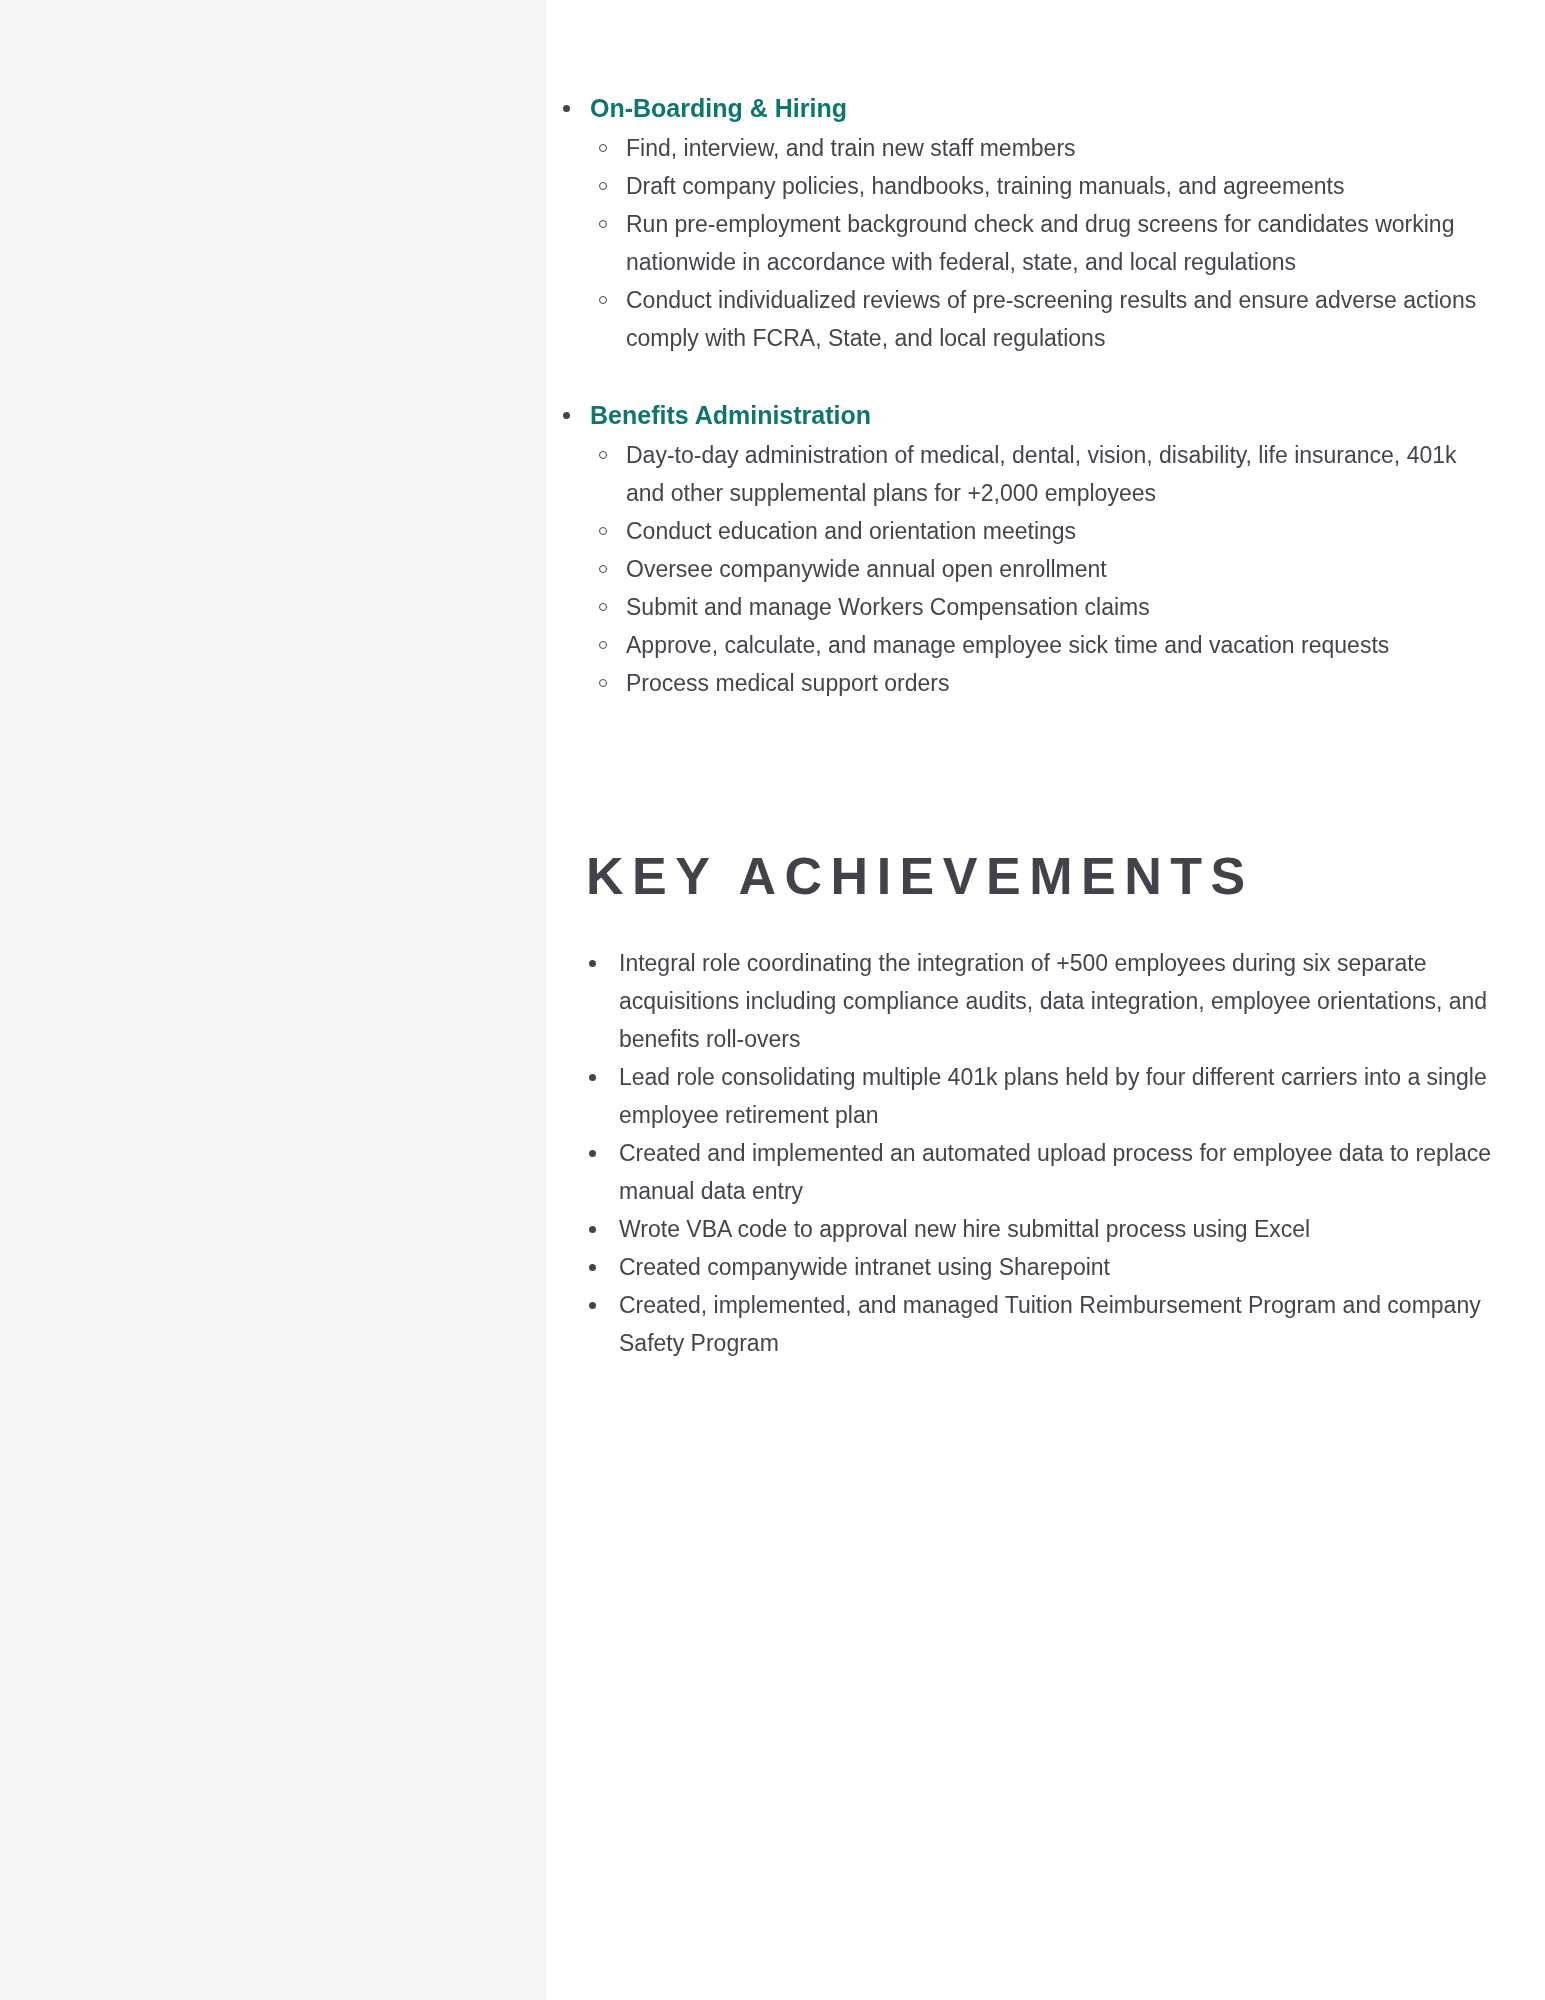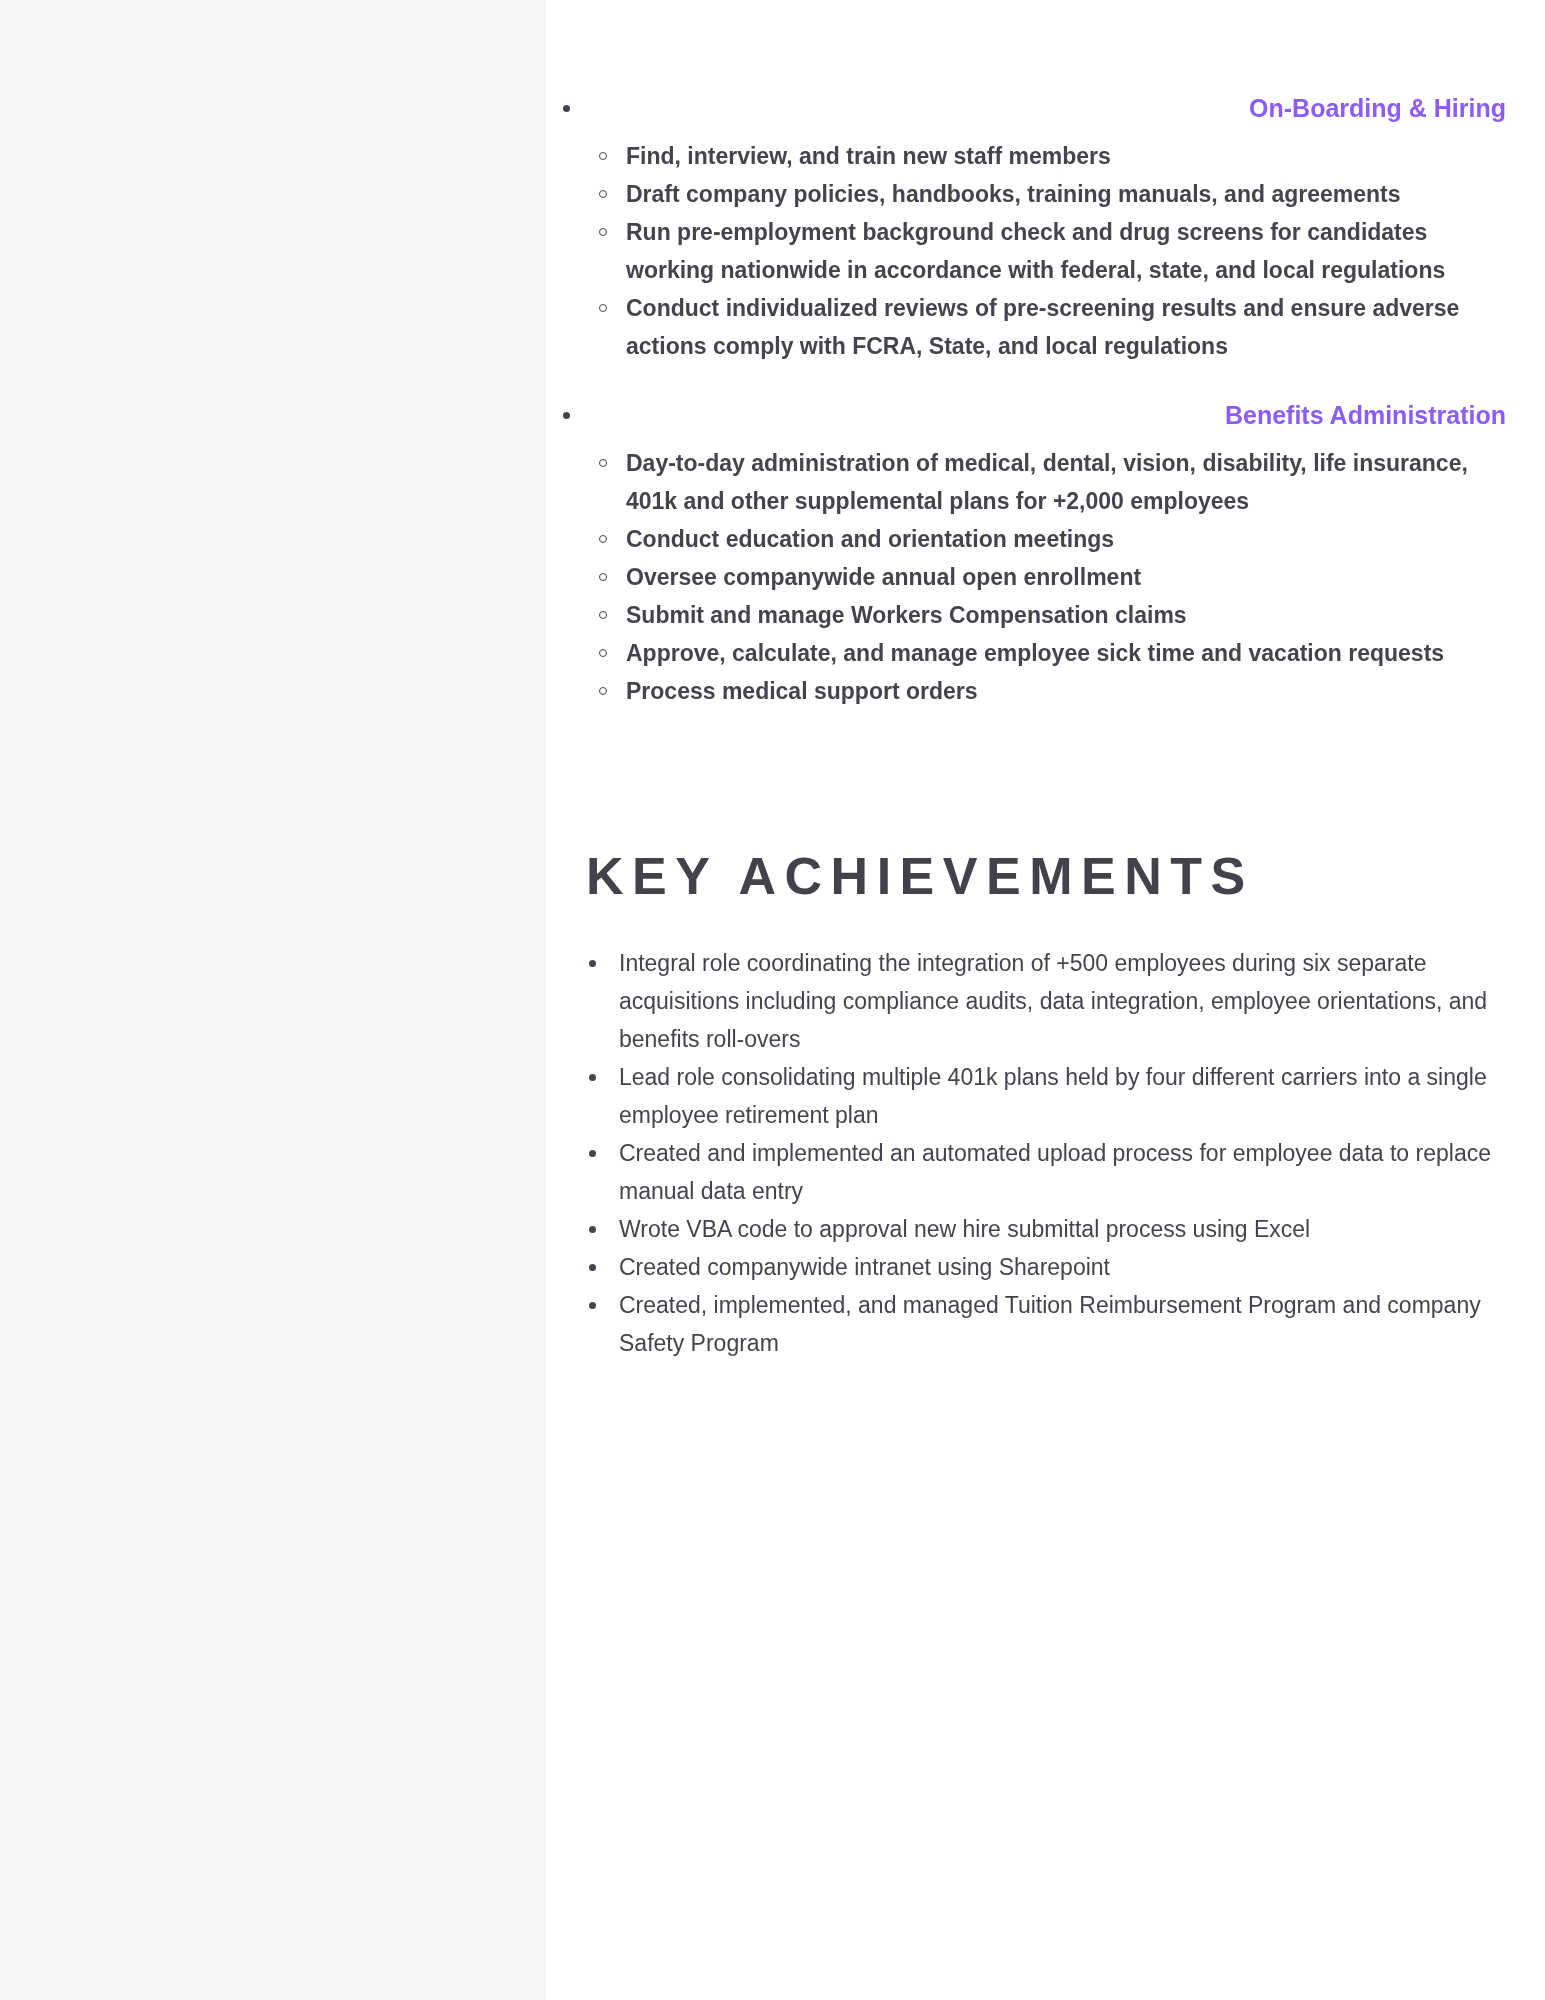--- a/index.html
+++ b/index.html
@@ -42,36 +42,34 @@
     }
     .group {
       position: relative;
     }
     .group-heading {
       position: relative;
       padding-left: 44px;
       font-size: 25px;
       font-weight: bold;
       line-height: 38px;
-      color: #8b5cf6;
-      text-align: right;
+      color: #0f766e;
     }
     .group-heading::before {
       content: "";
       position: absolute;
       left: 17px;
       top: 16px;
       width: 7px;
       height: 7px;
       border-radius: 50%;
       background: #45444c;
     }
     .sub-list {
-      margin-top: 10px;
-      font-weight: bold;
+      margin-top: 2px;
     }
     .sub-item {
       position: relative;
       padding-left: 80px;
       font-size: 23px;
       line-height: 38px;
       color: #45444c;
       padding-right: 10px;
     }
     .sub-item::before {

